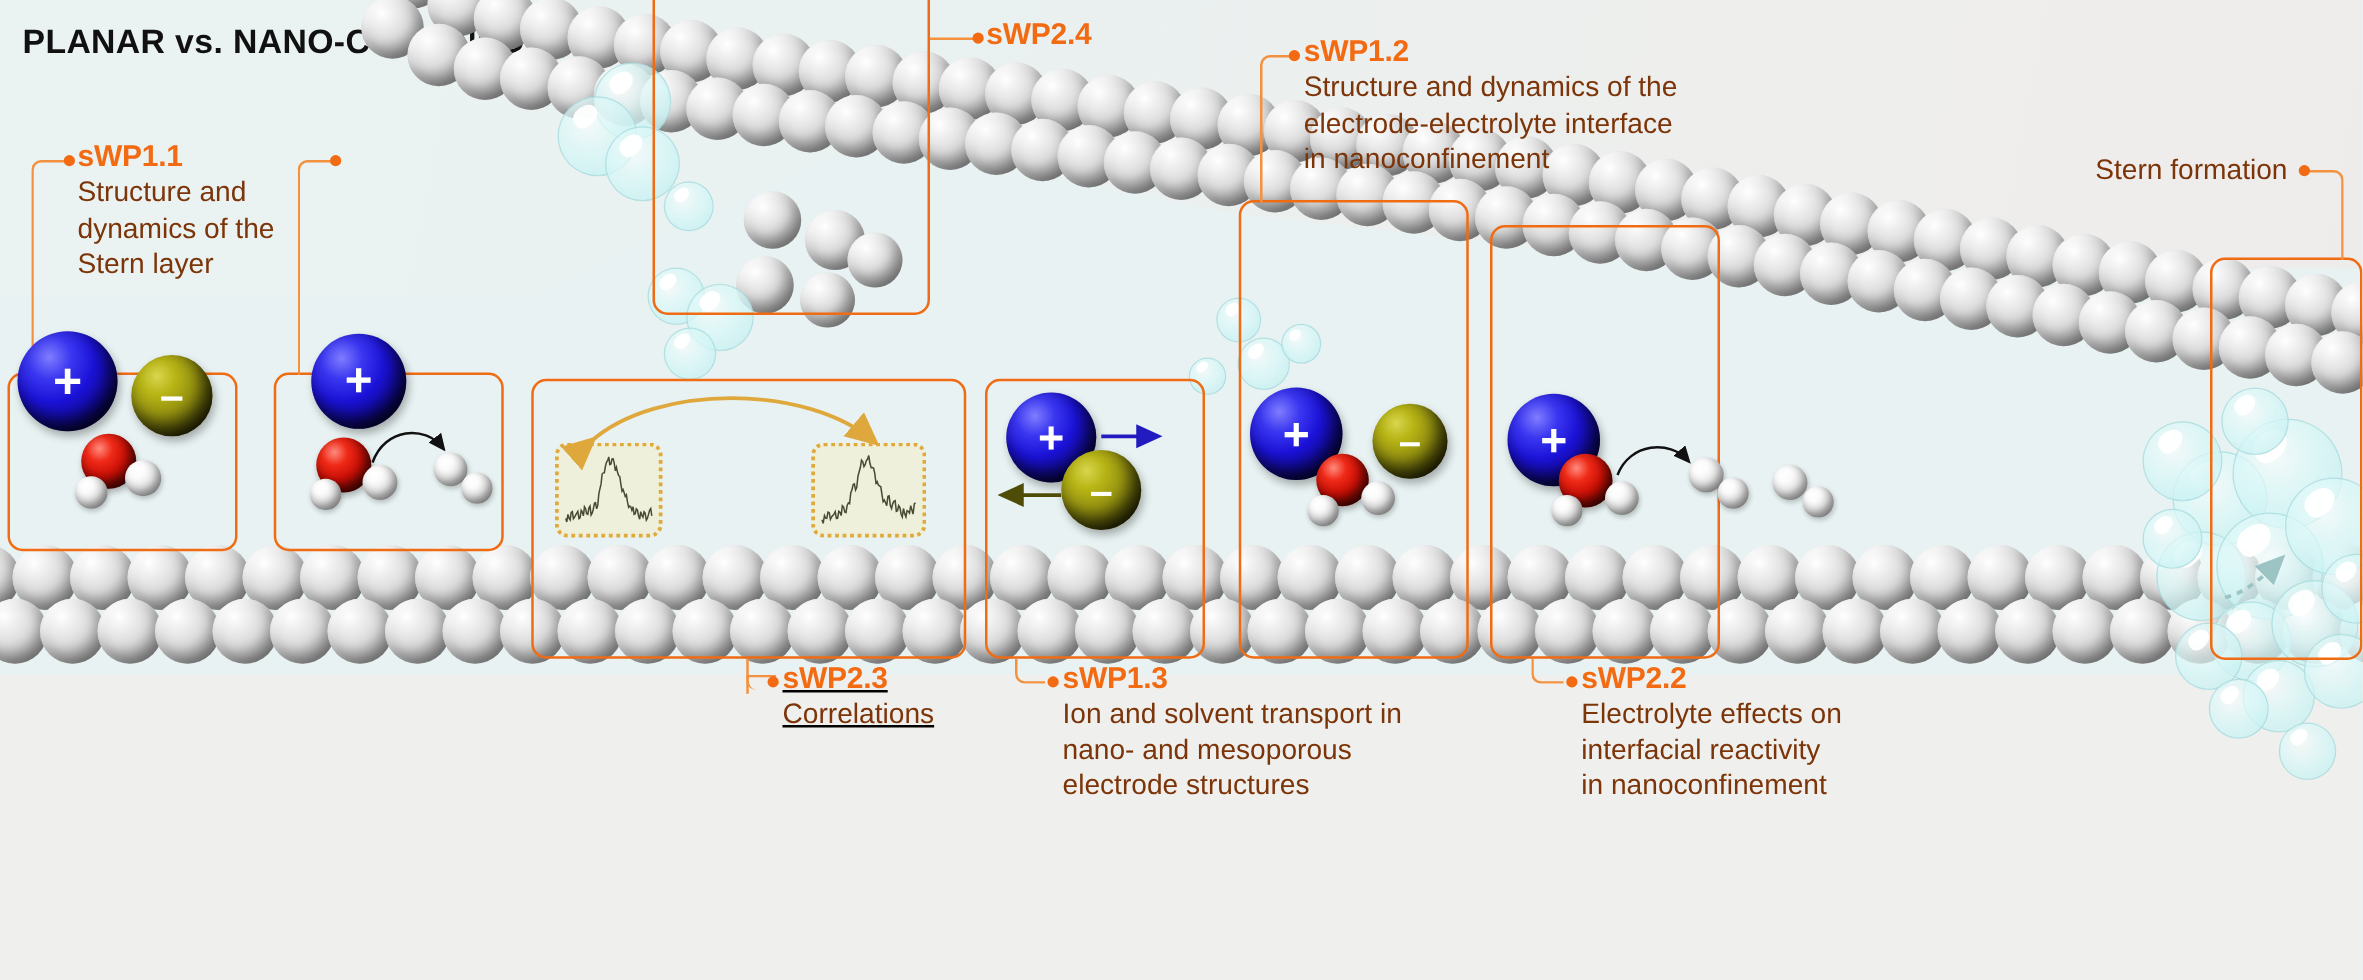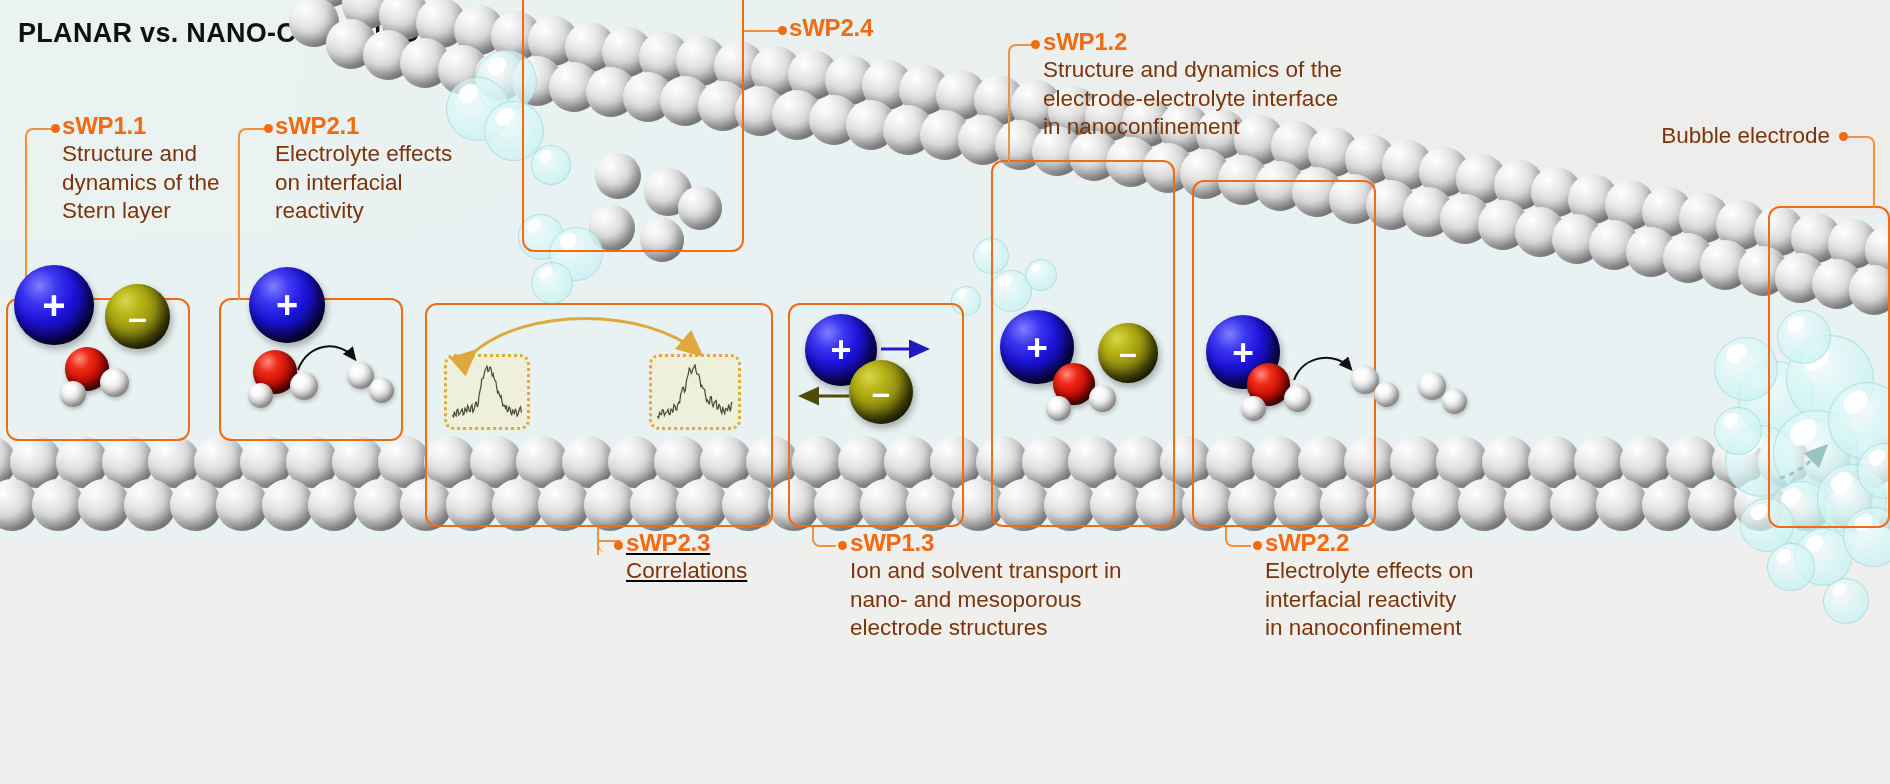--- a/index.html
+++ b/index.html
@@ -312,26 +312,20 @@
   <div class="ion anion" style="left:105px;top:284px;width:65px;height:65px;">
     <div class="sign" style="font-size:34px;">–</div>
   </div>
   <div class="ion oxygen" style="left:65px;top:347px;width:44px;height:44px;"></div>
   <div class="ion hydrogen" style="left:100px;top:368px;width:29px;height:29px;"></div>
   <div class="ion hydrogen" style="left:60px;top:381px;width:26px;height:26px;"></div>
 
   <div class="panel" style="left:219px;top:298px;width:184px;height:143px;"></div>
   <div class="conn" style="left:238px;top:128px;width:34px;height:172px;border-left:2px solid #f3913f;border-top:2px solid #f3913f;border-top-left-radius:8px;"></div>
   <div class="dot" style="left:264px;top:124px;"></div>
-  <div class="label" style="left:275px;top:113px;width:210px;">
-    <div class="code">sWP2.1</div>
-    <div class="desc">Electrolyte effects
-on interfacial
-reactivity</div>
-  </div>
   <div class="ion cation" style="left:249px;top:267px;width:76px;height:76px;">
     <div class="sign" style="font-size:38px;">+</div>
   </div>
   <div class="ion oxygen" style="left:253px;top:350px;width:44px;height:44px;"></div>
   <div class="ion hydrogen" style="left:290px;top:372px;width:28px;height:28px;"></div>
   <div class="ion hydrogen" style="left:248px;top:383px;width:25px;height:25px;"></div>
   <div class="ion hydrogen" style="left:347px;top:362px;width:27px;height:27px;"></div>
   <div class="ion hydrogen" style="left:369px;top:378px;width:25px;height:25px;"></div>
   <svg style="position:absolute;left:296px;top:338px;width:70px;height:50px;overflow:visible;">
     <defs>
@@ -365,21 +359,21 @@
     <div class="sign" style="font-size:32px;">–</div>
   </div>
   <div class="ion oxygen" style="left:1053px;top:363px;width:42px;height:42px;"></div>
   <div class="ion hydrogen" style="left:1089px;top:385px;width:27px;height:27px;"></div>
   <div class="ion hydrogen" style="left:1046px;top:396px;width:25px;height:25px;"></div>
 
   <div class="panel" style="left:1768px;top:206px;width:122px;height:322px;"></div>
   <div class="conn" style="left:1843px;top:136px;width:32px;height:72px;border-right:2px solid #f3913f;border-top:2px solid #f3913f;border-top-right-radius:8px;"></div>
   <div class="dot" style="left:1839px;top:132px;"></div>
   <div class="label label right" style="left:1530px;top:121px;width:300px;">
-    <div class="desc">Bubble electrode</div>
+    <div class="desc">Stern formation</div>
   </div>
 
   <div class="panel" style="left:425px;top:303px;width:348px;height:224px;"></div>
   <div class="conn" style="left:597px;top:527px;width:2px;height:28px;border-left:2px solid #f3913f;"></div>
   <div class="conn" style="left:597px;top:545px;width:24px;height:2px;border-top:2px solid #f3913f;border-left:2px solid #f3913f;border-bottom-left-radius:8px;height:12px;top:540px;"></div>
   <div class="dot" style="left:614px;top:541px;"></div>
   <div class="label" style="left:626px;top:530px;width:220px;text-decoration:underline;">
     <div class="code">sWP2.3</div>
     <div class="desc">Correlations</div>
   </div>

